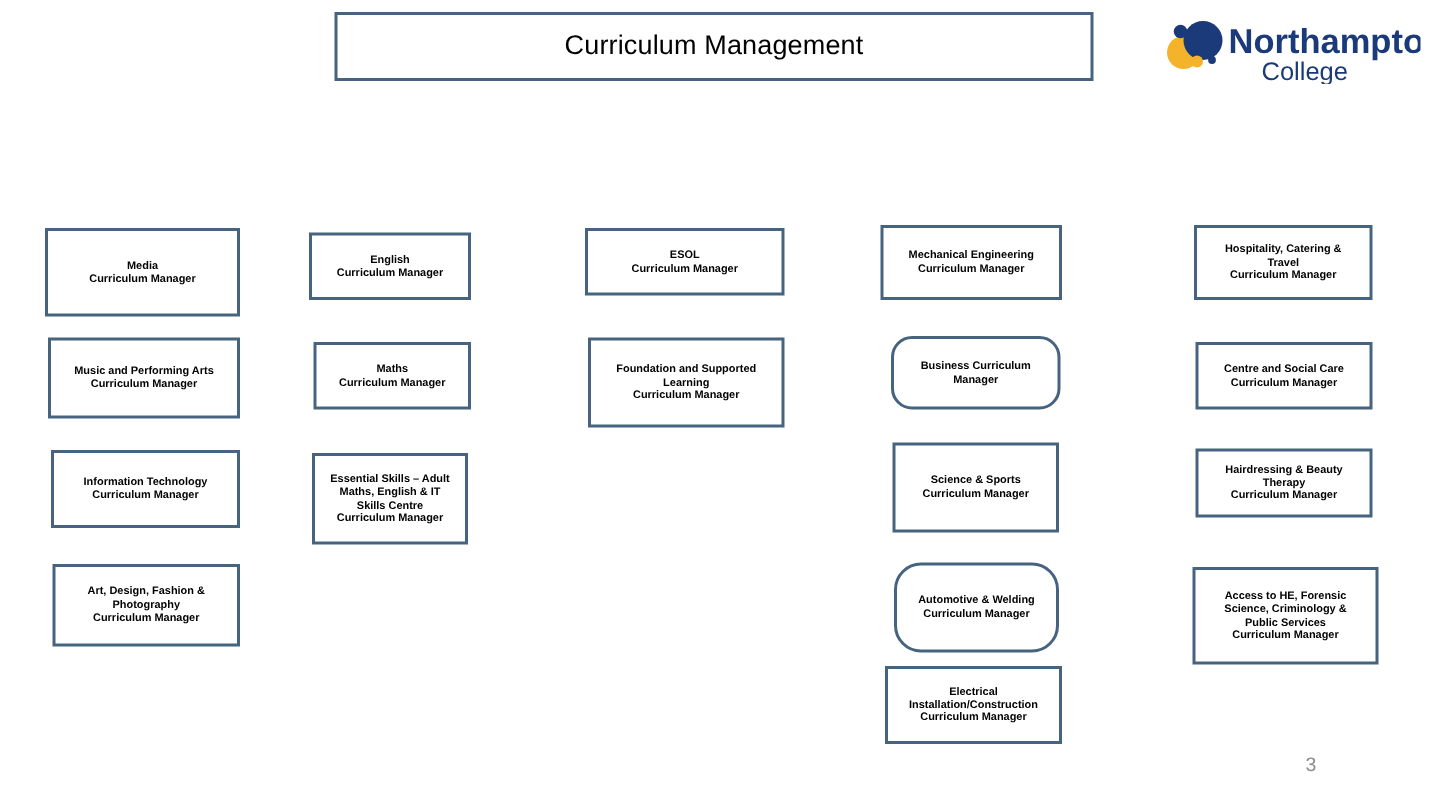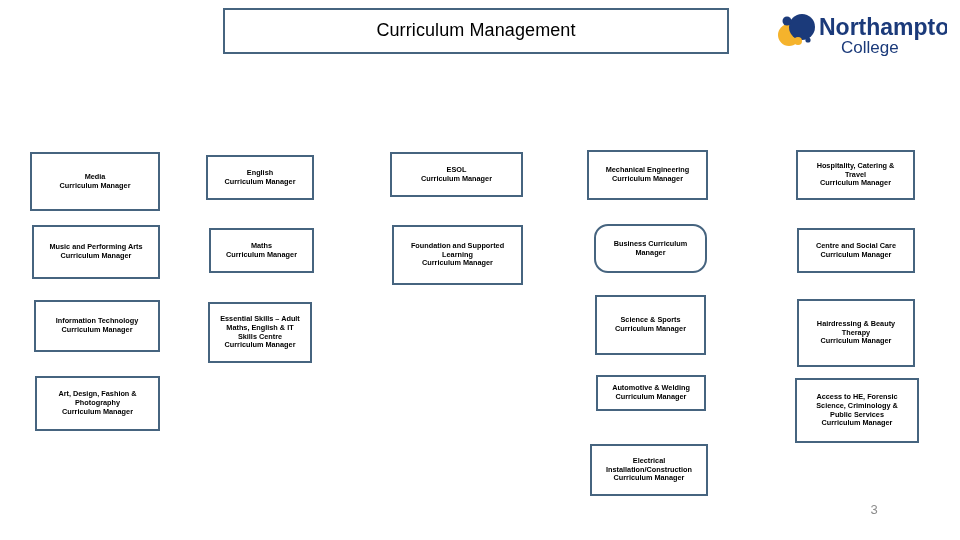--- a/index.html
+++ b/index.html
@@ -126,31 +126,31 @@
 Curriculum Manager</div>
       <div class="box node" style="left: 392px; top: 225px; width: 131px; height: 60px;">Foundation and Supported
 Learning
 Curriculum Manager</div>
       <div class="box node" style="left: 587px; top: 150px; width: 121px; height: 50px;">Mechanical Engineering
 Curriculum Manager</div>
       <div class="box node" style="left: 594px; top: 224px; width: 113px; height: 49px; border-radius: 14px;">Business Curriculum
 Manager</div>
       <div class="box node" style="left: 595px; top: 295px; width: 111px; height: 60px;">Science &amp; Sports
 Curriculum Manager</div>
-      <div class="box node" style="left: 596px; top: 375px; width: 110px; height: 36px;">Automotive &amp; Welding
+      <div class="box node" style="left: 596px; top: 375px; width: 110px; height: 60px; border-radius: 18px;">Automotive &amp; Welding
 Curriculum Manager</div>
       <div class="box node" style="left: 590px; top: 444px; width: 118px; height: 52px;">Electrical
 Installation/Construction
 Curriculum Manager</div>
       <div class="box node" style="left: 796px; top: 150px; width: 119px; height: 50px;">Hospitality, Catering &amp;
 Travel
 Curriculum Manager</div>
       <div class="box node" style="left: 797px; top: 228px; width: 118px; height: 45px;">Centre and Social Care
 Curriculum Manager</div>
-      <div class="box node" style="left: 797px; top: 299px; width: 118px; height: 68px;">Hairdressing &amp; Beauty
+      <div class="box node" style="left: 797px; top: 299px; width: 118px; height: 46px;">Hairdressing &amp; Beauty
 Therapy
 Curriculum Manager</div>
       <div class="box node" style="left: 795px; top: 378px; width: 124px; height: 65px;">Access to HE, Forensic
 Science, Criminology &amp;
 Public Services
 Curriculum Manager</div>
     </div>
 
   <div id="page-number">3</div>
 

